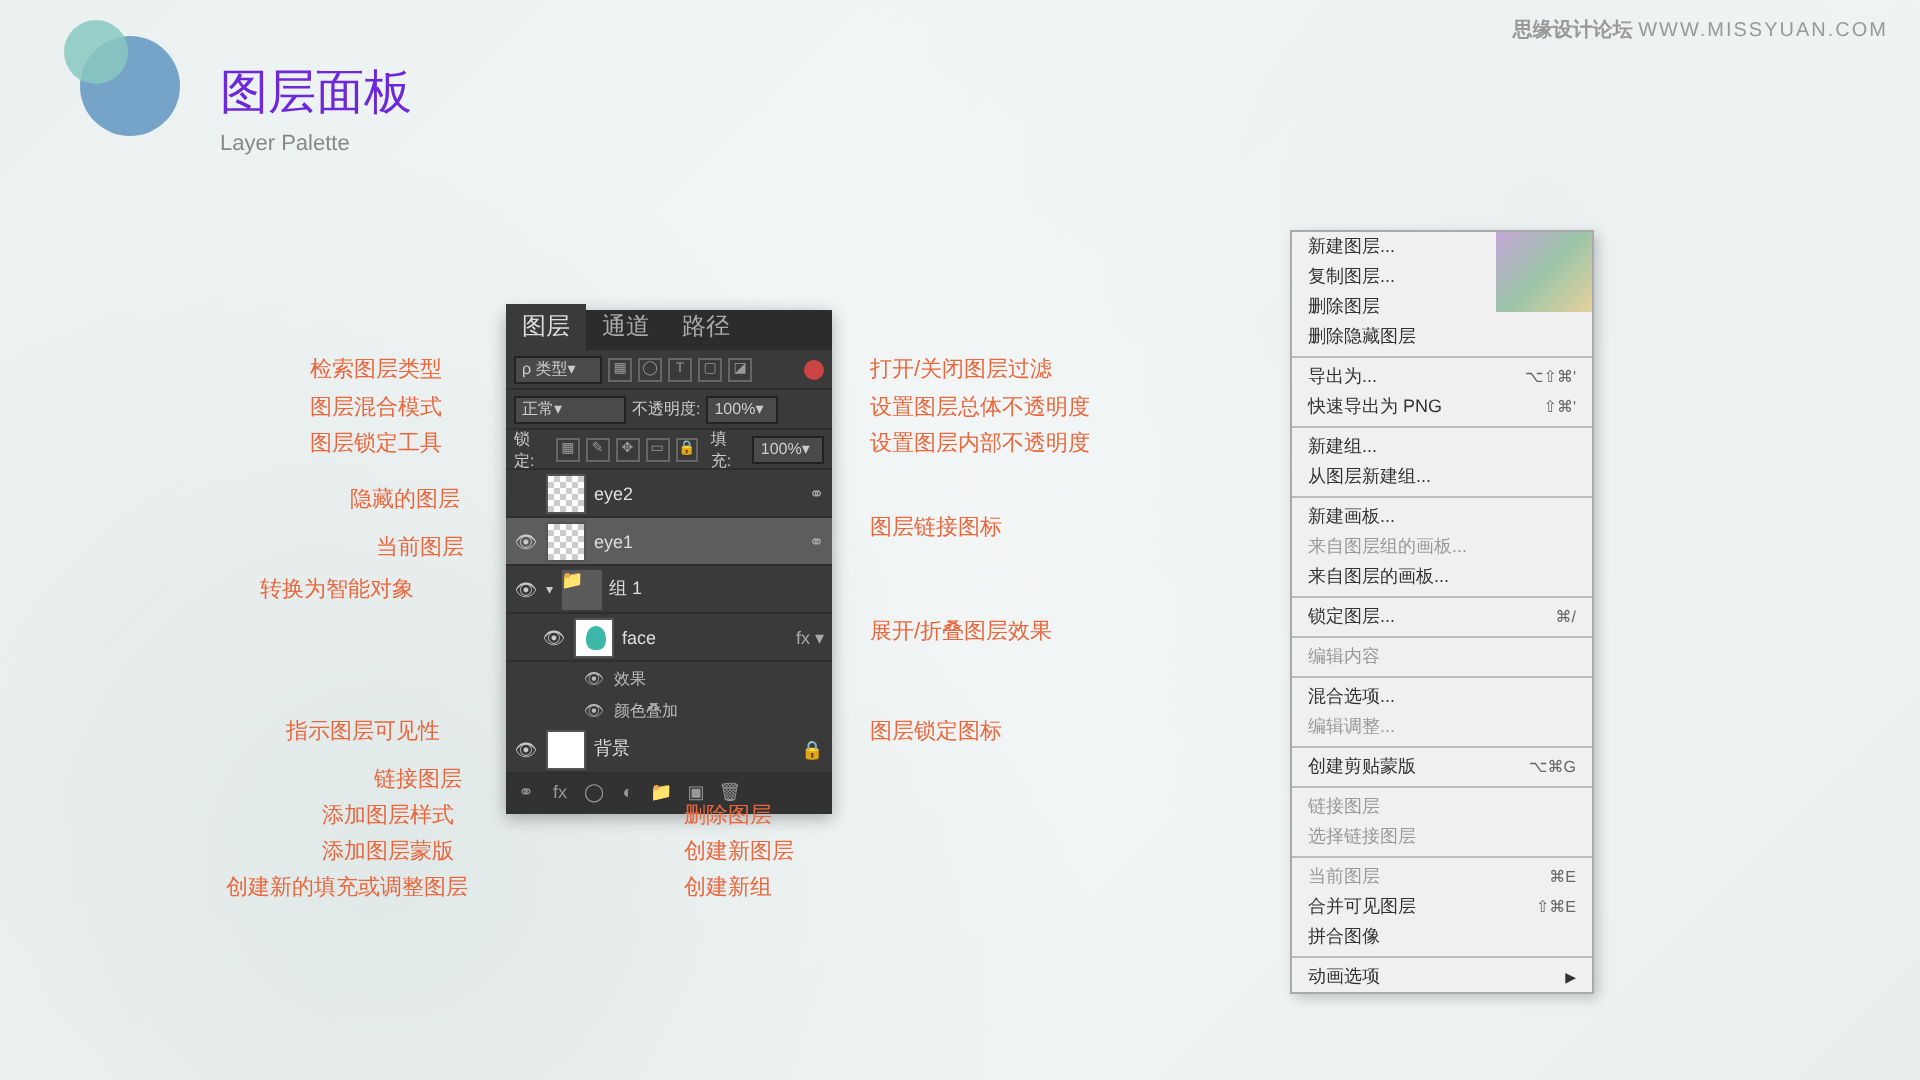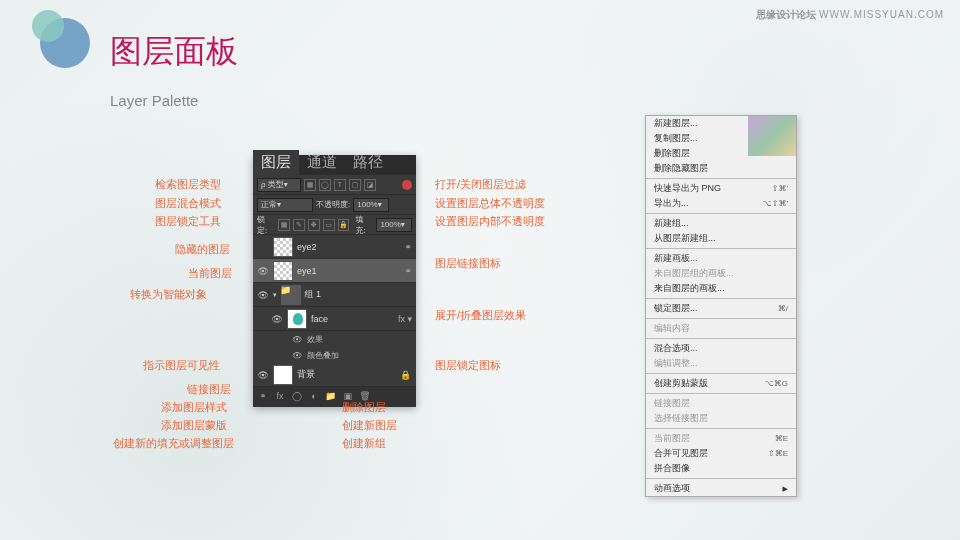--- a/index.html
+++ b/index.html
@@ -3,28 +3,28 @@
 <meta charset="utf-8">
 <style>
 *{margin:0;padding:0;box-sizing:border-box;font-family:"Microsoft YaHei",sans-serif}
 body{width:960px;height:540px;background:#f0f2f2;position:relative;overflow:hidden}
 .poly-bg{position:absolute;inset:0;background:linear-gradient(135deg,#eaf0f0 0%,#f5f7f7 50%,#e8eeee 100%)}
 .poly-bg::before{content:"";position:absolute;inset:0;background:radial-gradient(circle at 20% 80%,#e0e8e8 0%,transparent 40%),radial-gradient(circle at 80% 20%,#ebf0f0 0%,transparent 40%)}
 .logo{position:absolute;top:18px;left:40px}
 .logo-circle{width:50px;height:50px;border-radius:50%;background:#6a9cc5;opacity:.9;position:relative}
 .logo-circle::after{content:"";position:absolute;width:32px;height:32px;border-radius:50%;background:#7fc4bc;opacity:.85;top:-8px;left:-8px}
 .title{position:absolute;top:30px;left:110px}
-.title h1{font-size:32px;color:#be185d;font-weight:500}
-.title p{font-size:15px;color:#888;margin-top:18px}
+.title h1{font-size:24px;color:#6d28d9;font-weight:500}
+.title p{font-size:11px;color:#888;margin-top:4px}
 .watermark{position:absolute;top:8px;right:16px;font-size:10px;color:#999}
 .watermark span{letter-spacing:1px}
 
 .panel{position:absolute;top:155px;left:253px;width:163px;background:#3a3a3a;color:#ccc;font-size:9px;box-shadow:0 2px 8px rgba(0,0,0,.3)}
 .panel-tabs{display:flex;background:#2c2c2c;height:20px;align-items:flex-end}
-.panel-tabs span{padding:3px 8px;font-size:15px;color:#aaa}
+.panel-tabs span{padding:3px 8px;font-size:12px;color:#aaa}
 .panel-tabs .active{background:#3a3a3a;color:#ddd}
 .row{display:flex;align-items:center;height:20px;padding:0 4px;gap:3px;border-bottom:1px solid #2e2e2e}
 .dd{background:#4a4a4a;border:1px solid #222;height:14px;display:flex;align-items:center;padding:0 3px;font-size:8px;color:#ccc}
 .icon-sm{width:12px;height:12px;border:1px solid #666;display:inline-block;font-size:7px;text-align:center;line-height:10px;color:#999}
 .layer-row{display:flex;align-items:center;height:24px;padding:0 4px;gap:4px;border-bottom:1px solid #2e2e2e}
 .layer-row.current{background:#5d5d5d}
 .eye{width:12px;height:12px;display:flex;align-items:center;justify-content:center}
 .thumb{width:20px;height:20px;background:#fff;border:1px solid #555}
 .thumb.checker{background:repeating-conic-gradient(#ccc 0 25%,#fff 0 50%) 0 0/6px 6px}
 .thumb.folder{background:#5a5a5a;border:none;position:relative}
@@ -181,27 +181,27 @@
         <span>复制图层...</span>
       </div>
       <div class="menu-item">
         <span>删除图层</span>
       </div>
       <div class="menu-item">
         <span>删除隐藏图层</span>
       </div>
       <div class="menu-sep"></div>
       <div class="menu-item">
+        <span>导出为...</span>
+        <span class="sc">⌥⇧⌘'</span>
+      </div>
+      <div class="menu-item">
         <span>快速导出为 PNG</span>
         <span class="sc">⇧⌘'</span>
       </div>
-      <div class="menu-item">
-        <span>导出为...</span>
-        <span class="sc">⌥⇧⌘'</span>
-      </div>
       <div class="menu-sep"></div>
       <div class="menu-item">
         <span>新建组...</span>
       </div>
       <div class="menu-item">
         <span>从图层新建组...</span>
       </div>
       <div class="menu-sep"></div>
       <div class="menu-item">
         <span>新建画板...</span>

